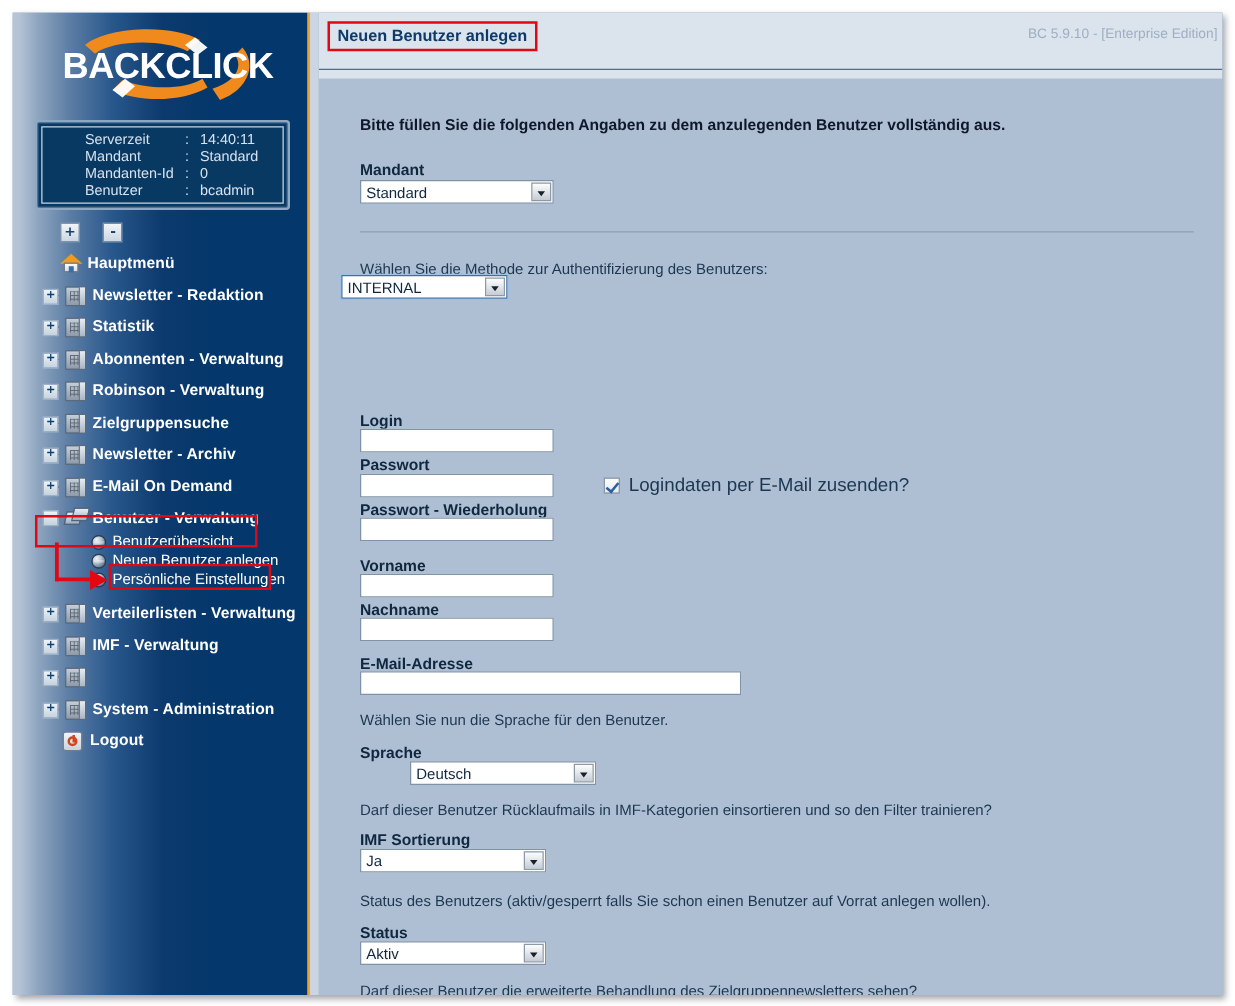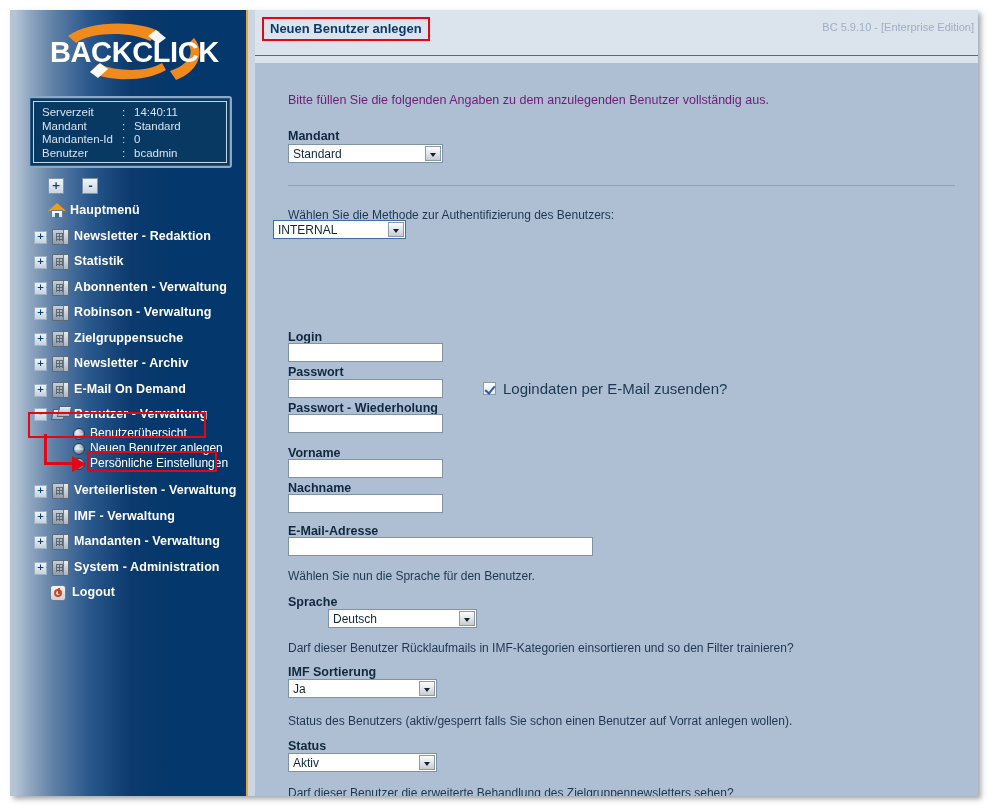--- a/index.html
+++ b/index.html
@@ -81,21 +81,21 @@
     border: 1px solid #c8d6e4;
     padding: 4px 0 0 8px;
     box-sizing: border-box;
   }
   .info-row {
     color: #d7e2ee;
     font-size: 11.5px;
     line-height: 13.5px;
     white-space: nowrap;
   }
-  .info-key { display: inline-block; width: 80px; }
+  .info-key { display: inline-block; width: 80px; margin-left: 26px; }
   .info-sep { display: inline-block; width: 12px; }
 
   
   .pm-bar { position: absolute; left: 38px; top: 168px; }
   .pm-btn {
     display: inline-block;
     width: 14px; height: 14px;
     border: 1px solid #7d93ad;
     background: linear-gradient(to bottom, #f2f5f8, #ccd6e0);
     margin-right: 14px;
@@ -320,22 +320,22 @@
     position: absolute;
     left: 0; top: 53px;
     width: 723px; height: 733px;
     background: #aebfd3;
   }
 
   .intro {
     position: absolute;
     left: 33px; top: 30px;
     font-size: 12.5px;
-    font-weight: normal;
-    color: #701a75;
+    font-weight: bold;
+    color: #0f172a;
     white-space: nowrap;
   }
   .fld-label {
     position: absolute;
     font-size: 12.5px;
     font-weight: bold;
     color: #10283f;
     white-space: nowrap;
   }
   .plain {
@@ -595,21 +595,20 @@
           </div>
         <div class="nlabel">IMF - Verwaltung</div>
       </div>
 
       <div class="node">
         <div class="tgl">+</div>
         <div class="dots"></div>
         <div class="nicon">
             <div class="bldg"></div>
           </div>
-        <div class="nlabel">Mandanten - Verwaltung</div>
       </div>
 
       <div class="node">
         <div class="tgl">+</div>
         <div class="dots"></div>
         <div class="nicon">
             <div class="bldg"></div>
           </div>
         <div class="nlabel">System - Administration</div>
       </div>

